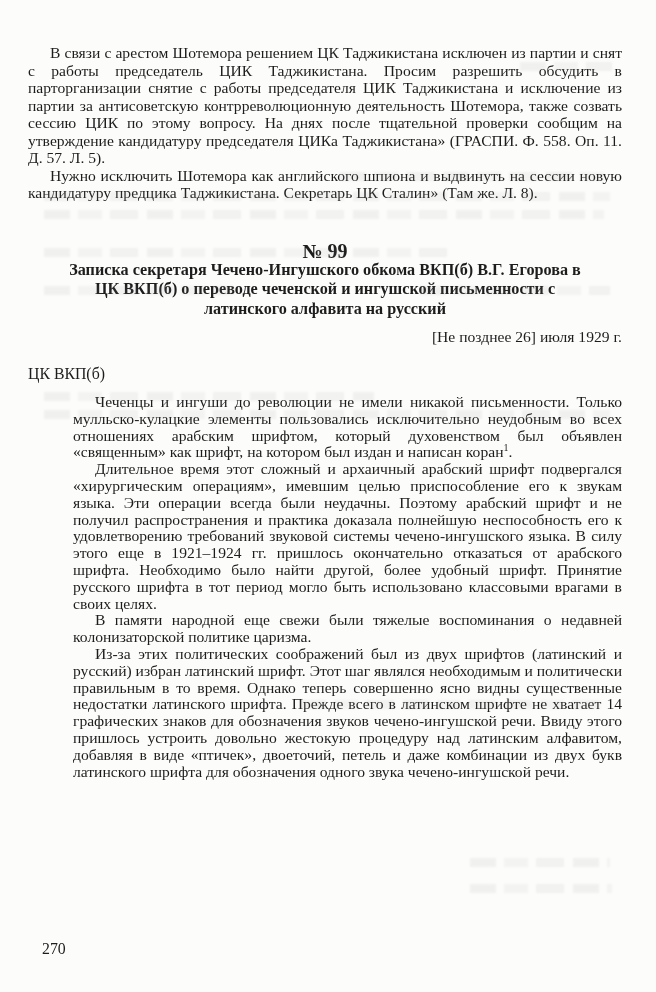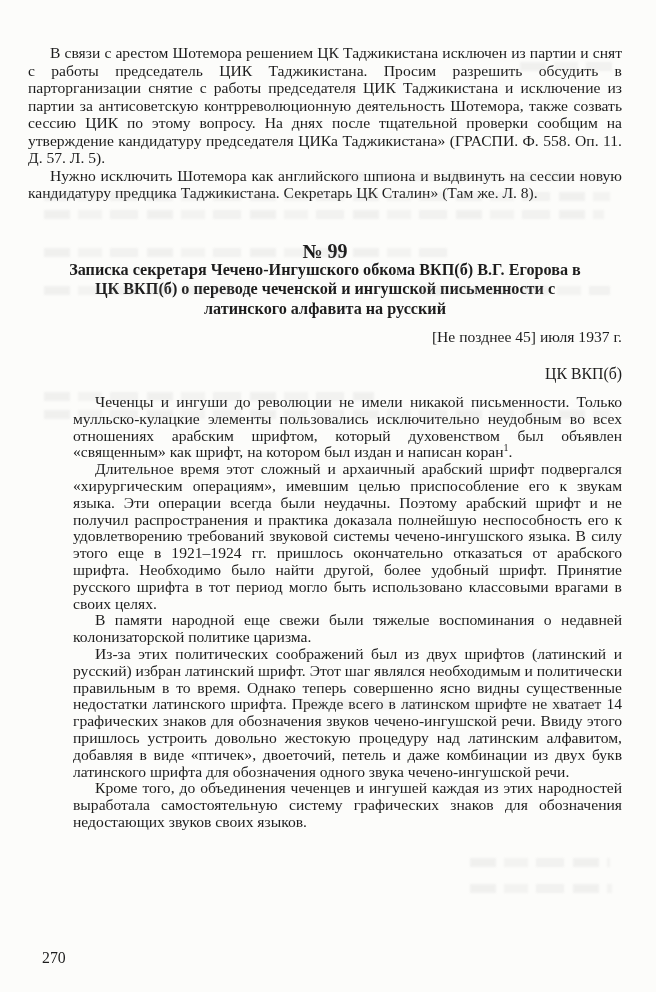--- a/index.html
+++ b/index.html
@@ -47,42 +47,42 @@
   }
   .doc-date {
     margin-top: 9px;
     text-align: right;
     text-indent: 0;
     font-size: 15.6px;
     line-height: 17.5px;
   }
   .salutation {
     margin-top: 19px;
-    text-align: right;
+    text-align: left;
     text-indent: 0;
     font-size: 15.8px;
     line-height: 17.5px;
   }
   .doc-body {
     margin-top: 12px;
     font-size: 15.6px;
     line-height: 16.8px;
     text-align: justify;
     margin-left: 45px;
   }
   .doc-body p + p { margin-top: 0; }
   sup.fn {
     font-size: 10px;
     line-height: 0;
     vertical-align: super;
   }
   .page-number {
     position: absolute;
     left: 42px;
-    bottom: 25px;
+    bottom: 34px;
     font-size: 15.8px;
   }
 
   
   .ghost {
     position: absolute;
     height: 9px;
     filter: blur(1.3px);
     opacity: 0.5;
     pointer-events: none;
@@ -110,26 +110,25 @@
   <div class="ghost" style="top:858px; left:470px; width:140px;"></div>
   <div class="ghost" style="top:884px; left:470px; width:142px;"></div>
 
   <div class="preamble txt">
     <p>В связи с арестом Шотемора решением ЦК Таджикистана исключен из партии и снят с работы председатель ЦИК Таджикистана. Просим разрешить обсудить в парторганизации снятие с работы председателя ЦИК Таджикистана и исключение из партии за антисоветскую контрреволюционную деятельность Шотемора, также созвать сессию ЦИК по этому вопросу. На днях после тщательной проверки сообщим на утверждение кандидатуру председателя ЦИКа Таджикистана» (ГРАСПИ. Ф. 558. Оп. 11. Д. 57. Л. 5).</p>
     <p>Нужно исключить Шотемора как английского шпиона и выдвинуть на сессии новую кандидатуру предцика Таджикистана. Секретарь ЦК Сталин» (Там же. Л. 8).</p>
   </div>
 
   <div class="doc-number">№ 99</div>
   <div class="doc-title">Записка секретаря Чечено-Ингушского обкома ВКП(б) В.Г. Егорова в ЦК ВКП(б) о переводе чеченской и ингушской письменности с латинского алфавита на русский</div>
-  <div class="doc-date">[Не позднее 45] июля 1937 г.</div>
+  <div class="doc-date">[Не позднее 26] июля 1929 г.</div>
   <div class="salutation">ЦК ВКП(б)</div>
 
   <div class="doc-body">
     <p><span>Чеченцы и ингуши до революции не имели никакой письменности. Только мулльско-кулацкие элементы пользовались исключительно неудобным во всех отношениях арабским шрифтом, который духовенством был объявлен «священным» как шрифт, на котором был издан и написан коран</span><sup class="fn">1</sup><span>.</span></p>
     <p>Длительное время этот сложный и архаичный арабский шрифт подвергался «хирургическим операциям», имевшим целью приспособление его к звукам языка. Эти операции всегда были неудачны. Поэтому арабский шрифт и не получил распространения и практика доказала полнейшую неспособность его к удовлетворению требований звуковой системы чечено-ингушского языка. В силу этого еще в 1921–1924 гг. пришлось окончательно отказаться от арабского шрифта. Необходимо было найти другой, более удобный шрифт. Принятие русского шрифта в тот период могло быть использовано классовыми врагами в своих целях.</p>
     <p>В памяти народной еще свежи были тяжелые воспоминания о недавней колонизаторской политике царизма.</p>
     <p>Из-за этих политических соображений был из двух шрифтов (латинский и русский) избран латинский шрифт. Этот шаг являлся необходимым и политически правильным в то время. Однако теперь совершенно ясно видны существенные недостатки латинского шрифта. Прежде всего в латинском шрифте не хватает 14 графических знаков для обозначения звуков чечено-ингушской речи. Ввиду этого пришлось устроить довольно жестокую процедуру над латинским алфавитом, добавляя в виде «птичек», двоеточий, петель и даже комбинации из двух букв латинского шрифта для обозначения одного звука чечено-ингушской речи.</p>
-    <p>Кроме того, до объединения чеченцев и ингушей каждая из этих народностей выработала самостоятельную систему графических знаков для обозначения недостающих звуков своих языков.</p>
   </div>
 
   <div class="page-number">270</div>
 
 </div>
 
 </body></html>

